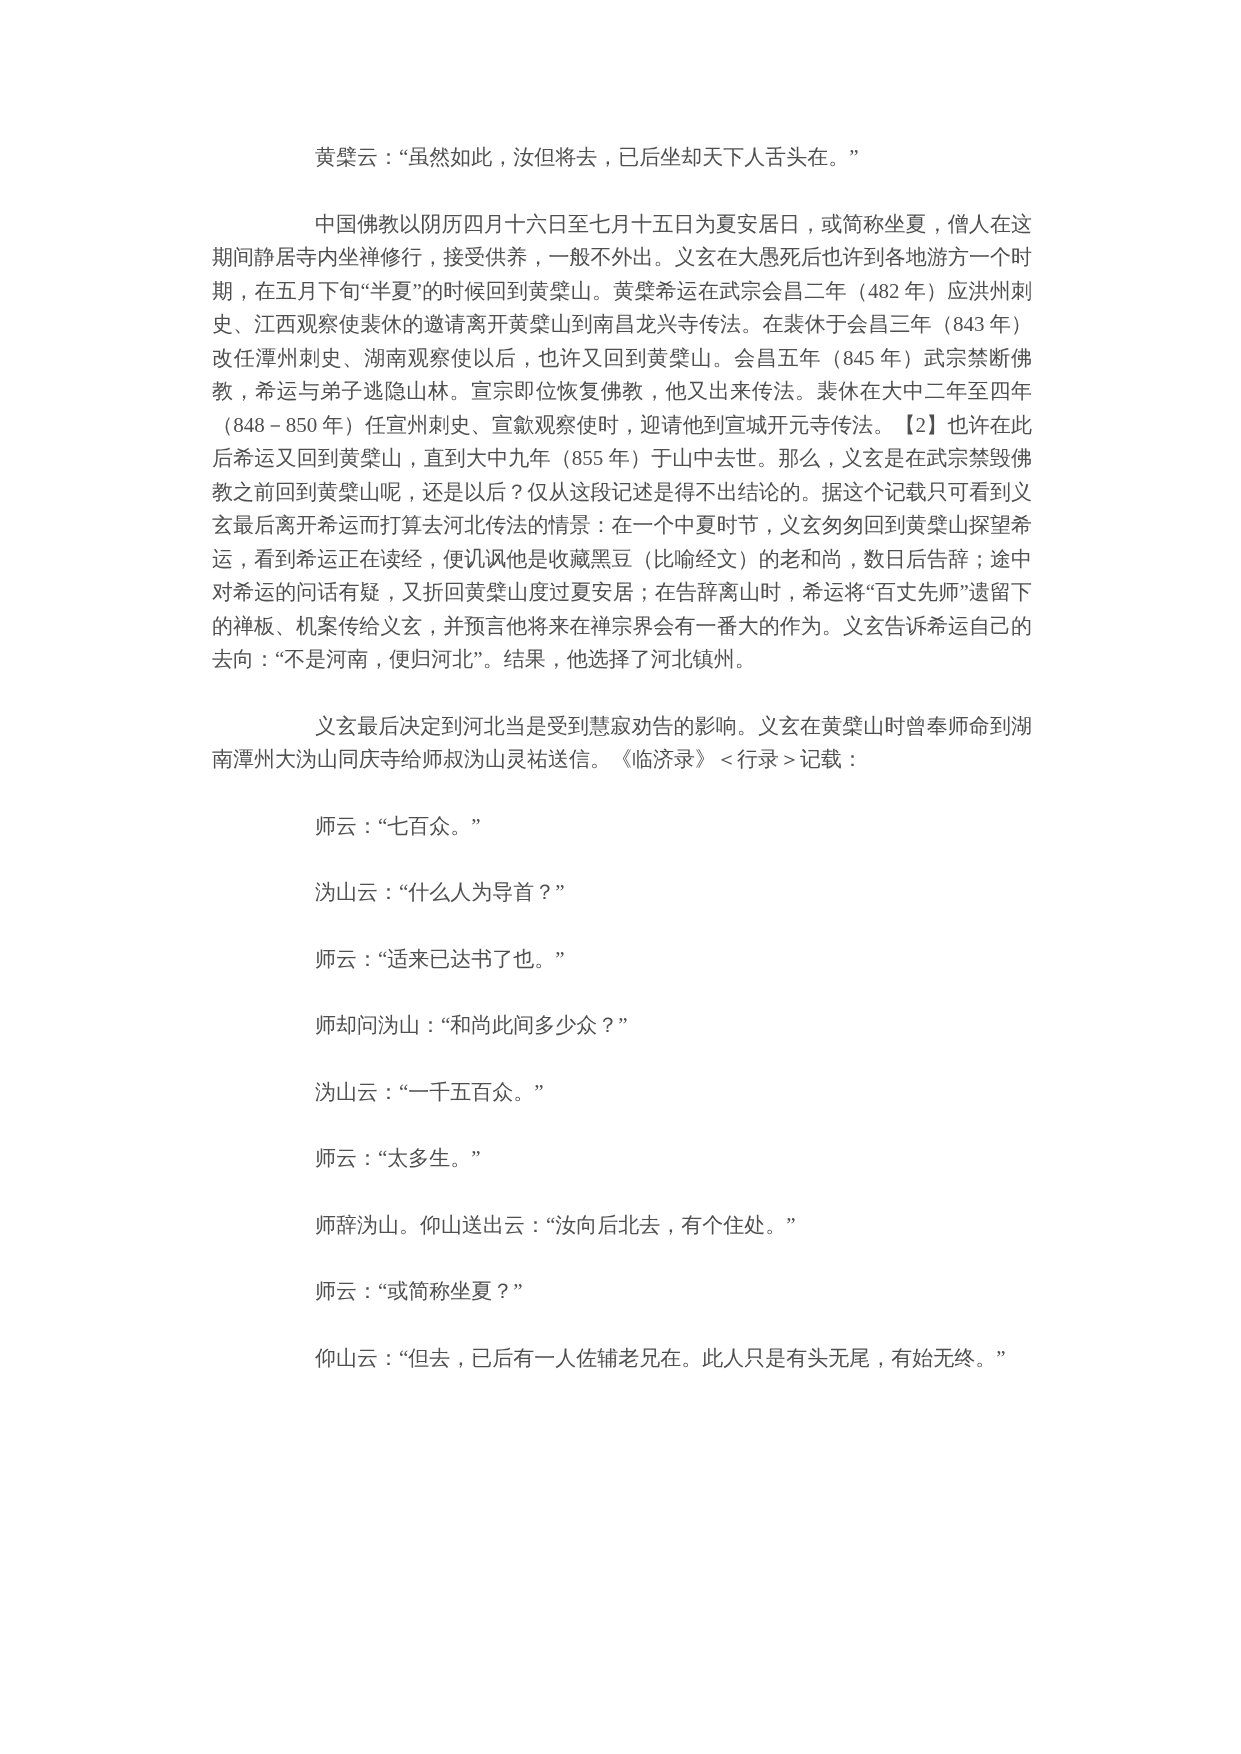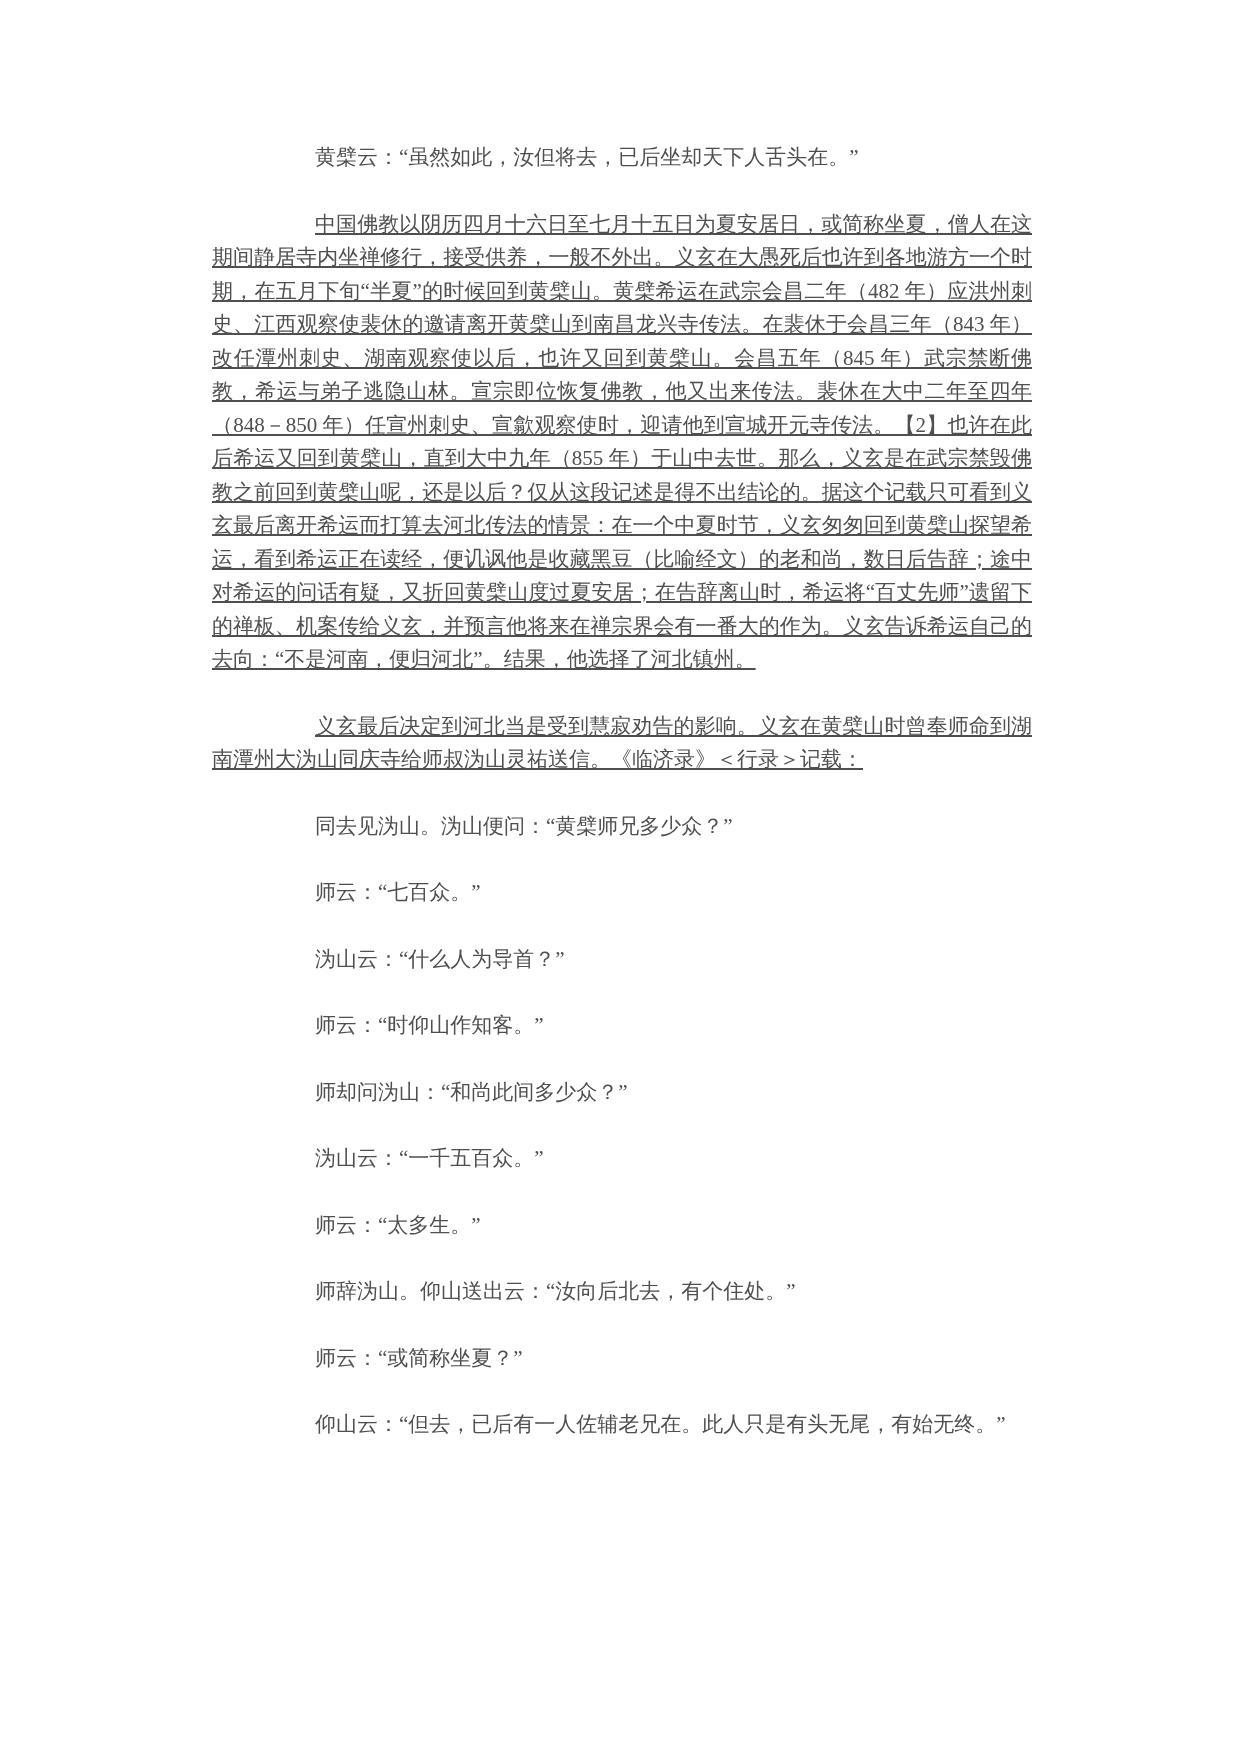--- a/index.html
+++ b/index.html
@@ -21,36 +21,34 @@
     color: #4f4f4f;
     overflow: hidden;
   }
   .page p {
     margin: 0 0 33px 0;
     text-indent: 103px;
     word-break: break-all;
   }
   .page p.body-para {
     text-align: justify;
-    text-decoration: underline;
   }
   .page p.dialogue-para {
     text-align: left;
   }
 </style>
 </head>
 <body>
 
 <div class="page">
   <p class="dialogue-para">黄檗云：“虽然如此，汝但将去，已后坐却天下人舌头在。”</p>
   <p class="body-para">中国佛教以阴历四月十六日至七月十五日为夏安居日，或简称坐夏，僧人在这期间静居寺内坐禅修行，接受供养，一般不外出。义玄在大愚死后也许到各地游方一个时期，在五月下旬“半夏”的时候回到黄檗山。黄檗希运在武宗会昌二年（482 年）应洪州刺史、江西观察使裴休的邀请离开黄檗山到南昌龙兴寺传法。在裴休于会昌三年（843 年）改任潭州刺史、湖南观察使以后，也许又回到黄檗山。会昌五年（845 年）武宗禁断佛教，希运与弟子逃隐山林。宣宗即位恢复佛教，他又出来传法。裴休在大中二年至四年（848－850 年）任宣州刺史、宣歙观察使时，迎请他到宣城开元寺传法。【2】也许在此后希运又回到黄檗山，直到大中九年（855 年）于山中去世。那么，义玄是在武宗禁毁佛教之前回到黄檗山呢，还是以后？仅从这段记述是得不出结论的。据这个记载只可看到义玄最后离开希运而打算去河北传法的情景：在一个中夏时节，义玄匆匆回到黄檗山探望希运，看到希运正在读经，便讥讽他是收藏黑豆（比喻经文）的老和尚，数日后告辞；途中对希运的问话有疑，又折回黄檗山度过夏安居；在告辞离山时，希运将“百丈先师”遗留下的禅板、机案传给义玄，并预言他将来在禅宗界会有一番大的作为。义玄告诉希运自己的去向：“不是河南，便归河北”。结果，他选择了河北镇州。</p>
   <p class="body-para">义玄最后决定到河北当是受到慧寂劝告的影响。义玄在黄檗山时曾奉师命到湖南潭州大沩山同庆寺给师叔沩山灵祐送信。《临济录》＜行录＞记载：</p>
-  <p class="dialogue-para">同去见沩山。沩山便问：“黄檗师兄多少众？”</p>
   <p class="dialogue-para">师云：“七百众。”</p>
   <p class="dialogue-para">沩山云：“什么人为导首？”</p>
-  <p class="dialogue-para">师云：“时仰山作知客。”</p>
+  <p class="dialogue-para">师云：“适来已达书了也。”</p>
   <p class="dialogue-para">师却问沩山：“和尚此间多少众？”</p>
   <p class="dialogue-para">沩山云：“一千五百众。”</p>
   <p class="dialogue-para">师云：“太多生。”</p>
   <p class="dialogue-para">师辞沩山。仰山送出云：“汝向后北去，有个住处。”</p>
   <p class="dialogue-para">师云：“或简称坐夏？”</p>
   <p class="dialogue-para">仰山云：“但去，已后有一人佐辅老兄在。此人只是有头无尾，有始无终。”</p>
 </div>
 
 </body></html>

